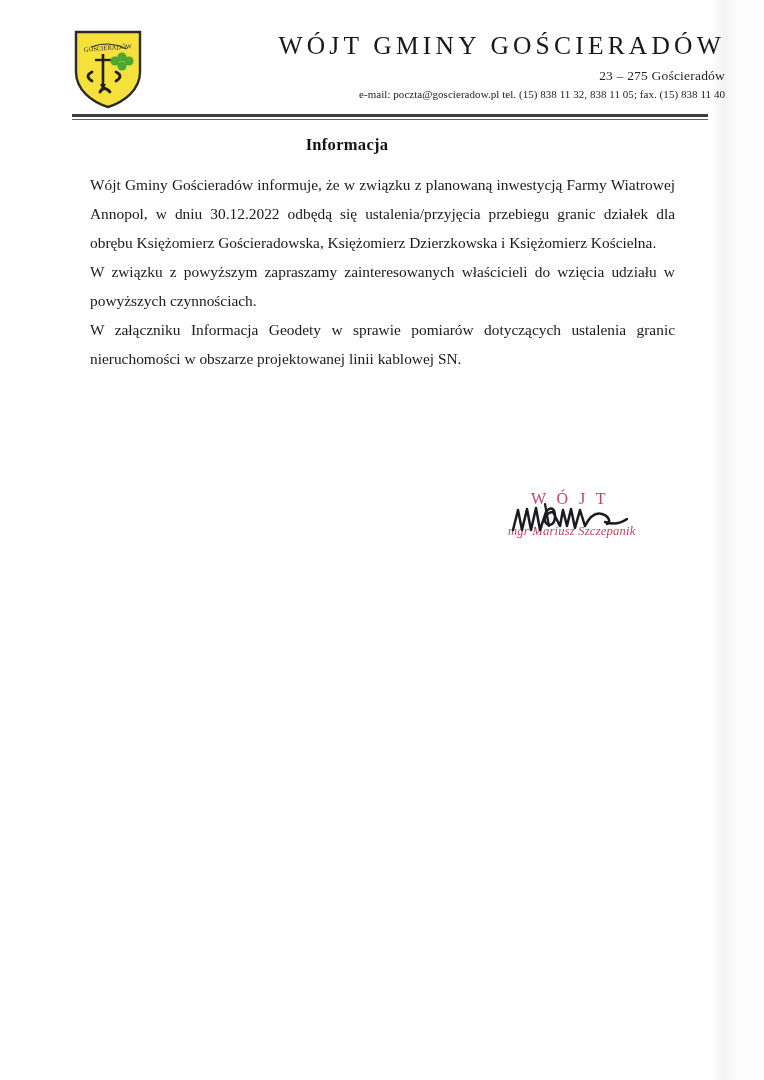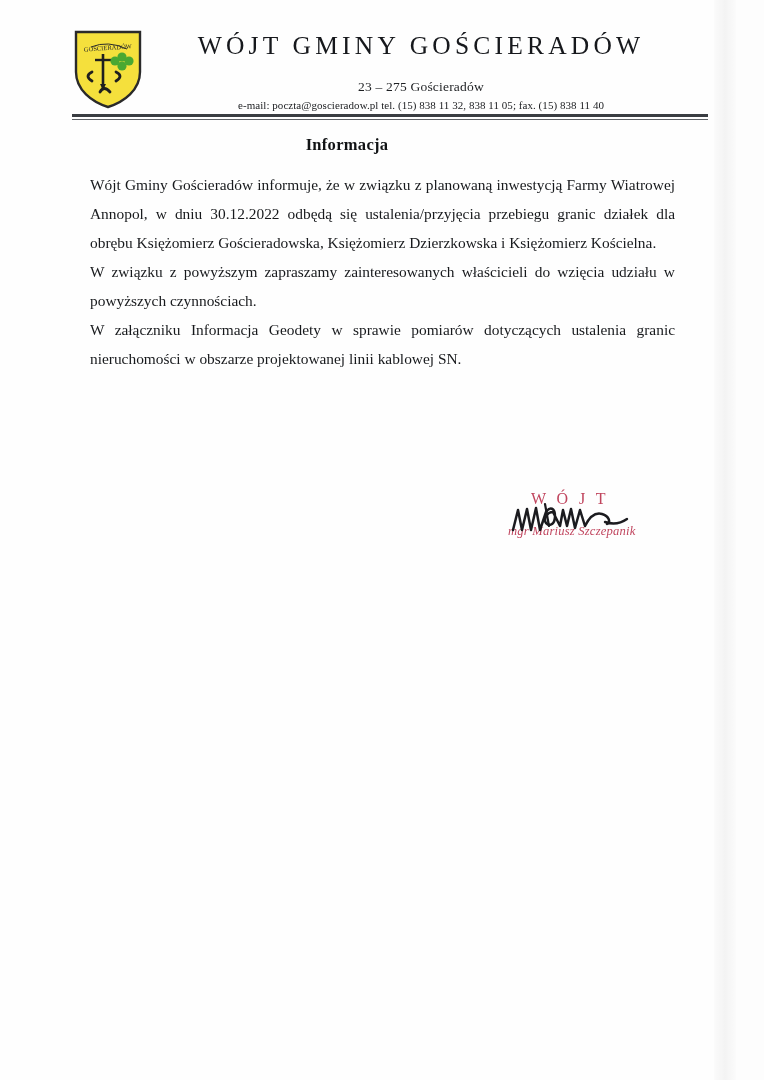--- a/index.html
+++ b/index.html
@@ -54,35 +54,35 @@
     padding-left: 72px;
   }
   .crest {
     width: 72px;
     height: 82px;
     flex: 0 0 auto;
     margin-top: 6px;
   }
   .lh-text {
     flex: 1 1 auto;
-    text-align: center;
-    padding-right: 66px;
+    text-align: right;
+    padding-right: 39px;
   }
   .office-name {
     font-size: 25.5px;
     letter-spacing: 4.2px;
     font-weight: 400;
     color: #16181c;
     line-height: 1.12;
     margin-top: 10px;
     white-space: nowrap;
   }
   .office-addr {
     font-size: 13.5px;
-    margin-top: 18px;
+    margin-top: 7px;
     letter-spacing: 0.2px;
     color: #1d1f22;
   }
   .office-contact {
     font-size: 11px;
     margin-top: 4px;
     letter-spacing: 0.05px;
     color: #202225;
   }
   .rule-thick {

